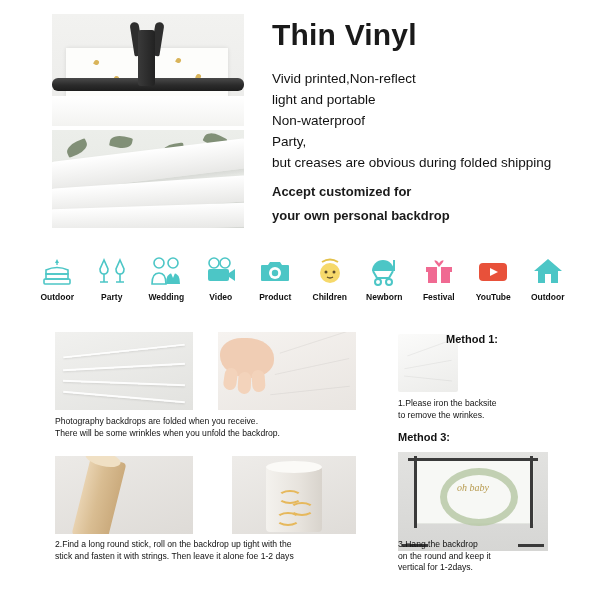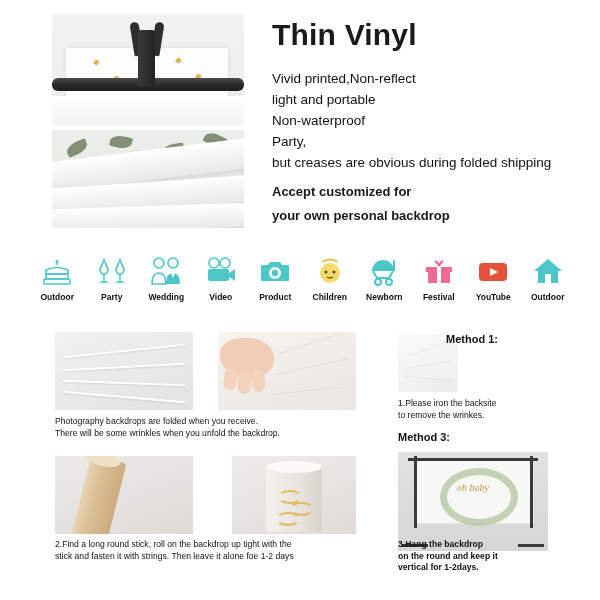--- a/index.html
+++ b/index.html
@@ -228,21 +228,21 @@
     position: absolute;
     font-size: 8.6px;
     line-height: 11.5px;
     color: #111;
   }
   .cap-1 { left: 55px; top: 92px; width: 300px; }
   .cap-2 { left: 55px; top: 215px; width: 300px; }
   .method-1 { left: 398px; top: 10px; font-size: 11px; font-weight: bold; margin-left: 48px; }
   .method-1-txt { left: 398px; top: 74px; width: 150px; }
   .method-3 { left: 398px; top: 108px; font-size: 11px; font-weight: bold; }
-  .method-3-txt { left: 398px; top: 215px; width: 150px; font-weight: bold; }
+  .method-3-txt { left: 398px; top: 215px; width: 150px; }
 
   
   .fold-line {
     position: absolute;
     background: rgba(255,255,255,.9);
     height: 2px;
     box-shadow: 0 1px 2px rgba(0,0,0,.10);
   }
   .hand {
     position: absolute;

